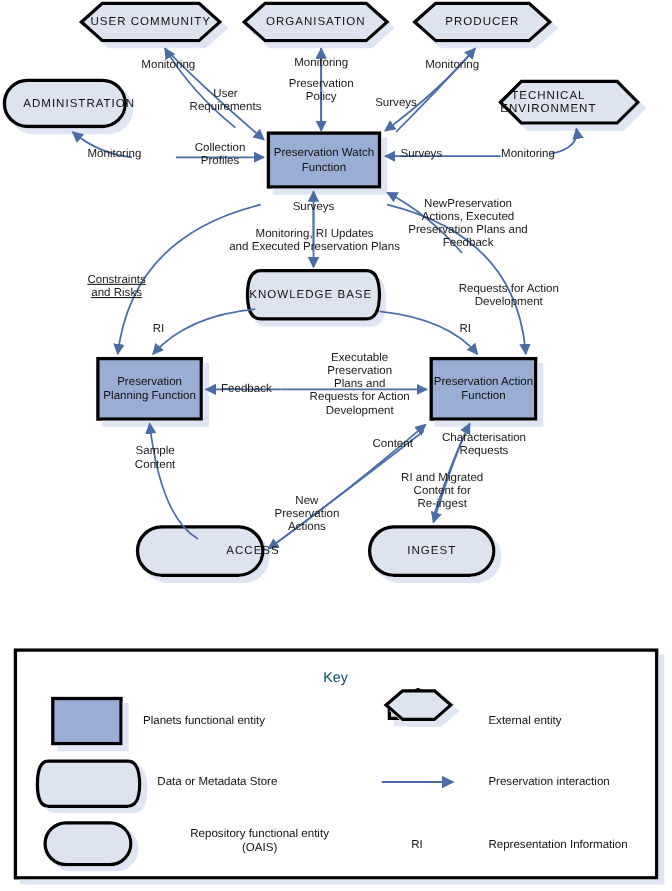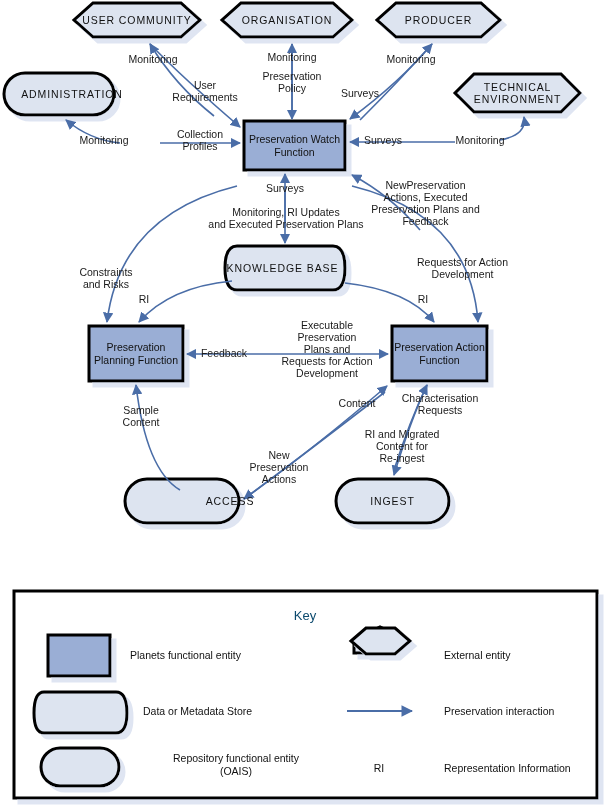--- a/index.html
+++ b/index.html
@@ -92,21 +92,21 @@
     <polygon filter="url(#sh)" points="354,640 380,627 406,640 380,653 354,653" fill="#dde4f0" stroke="#000" stroke-width="3"></polygon>
     <polygon filter="url(#sh)" points="351,641 366,628 395,628 410,641 395,654 366,654" fill="#dde4f0" stroke="#000" stroke-width="3"></polygon>
     <line x1="347" y1="711" x2="412" y2="711" stroke="#4a6da7" stroke-width="1.8" marker-end="url(#ah)"></line>
   </g>
 </svg>
 
 <div class="nodetxt caps" style="left:74px;top:3px;width:126px;height:34px;">USER
 COMMUNITY</div>
 <div class="nodetxt caps" style="left:222px;top:3px;width:130px;height:34px;">ORGANISATION</div>
 <div class="nodetxt caps" style="left:377px;top:3px;width:123px;height:34px;">PRODUCER</div>
-<div class="nodetxt caps" style="left:455px;top:74px;width:125px;height:38px;">TECHNICAL
+<div class="nodetxt caps" style="left:436px;top:74px;width:125px;height:38px;">TECHNICAL
 ENVIRONMENT</div>
 <div class="nodetxt caps" style="left:17px;top:73px;width:110px;height:42px;">ADMINISTRATION</div>
 <div class="nodetxt" style="left:244px;top:121px;width:101px;height:49px;">Preservation
 Watch Function</div>
 <div class="nodetxt caps" style="left:225px;top:246px;width:115px;height:44px;">KNOWLEDGE
 BASE</div>
 <div class="nodetxt" style="left:89px;top:326px;width:94px;height:55px;">Preservation
 Planning
 Function</div>
 <div class="nodetxt" style="left:392px;top:326px;width:95px;height:55px;">Preservation
@@ -127,21 +127,21 @@
 Profiles</div>
 <div class="lbl" style="left:352px;top:134px;width:62px;">Surveys</div>
 <div class="lbl" style="left:441px;top:134px;width:78px;">Monitoring</div>
 <div class="lbl" style="left:254px;top:182px;width:62px;">Surveys</div>
 <div class="lbl" style="left:196px;top:206px;width:180px;">Monitoring, RI Updates
 and Executed Preservation Plans</div>
 <div class="lbl" style="left:368px;top:179px;width:115px;">NewPreservation
 Actions, Executed
 Preservation Plans and
 Feedback</div>
-<div class="lbl" style="left:63px;top:266px;width:86px;">Constraints
+<div class="lbl" style="left:63px;top:248px;width:86px;text-decoration:underline;">Constraints
 and Risks</div>
 <div class="lbl" style="left:131px;top:293px;width:26px;">RI</div>
 <div class="lbl" style="left:410px;top:293px;width:26px;">RI</div>
 <div class="lbl" style="left:400px;top:256px;width:125px;">Requests for Action
 Development</div>
 <div class="lbl" style="left:191px;top:347px;width:66px;">Feedback</div>
 <div class="lbl" style="left:272px;top:319px;width:110px;">Executable
 Preservation
 Plans and
 Requests for Action

